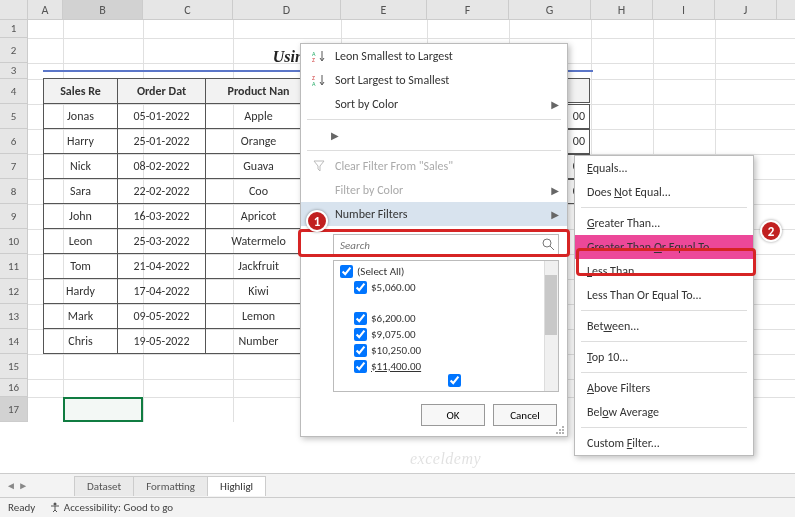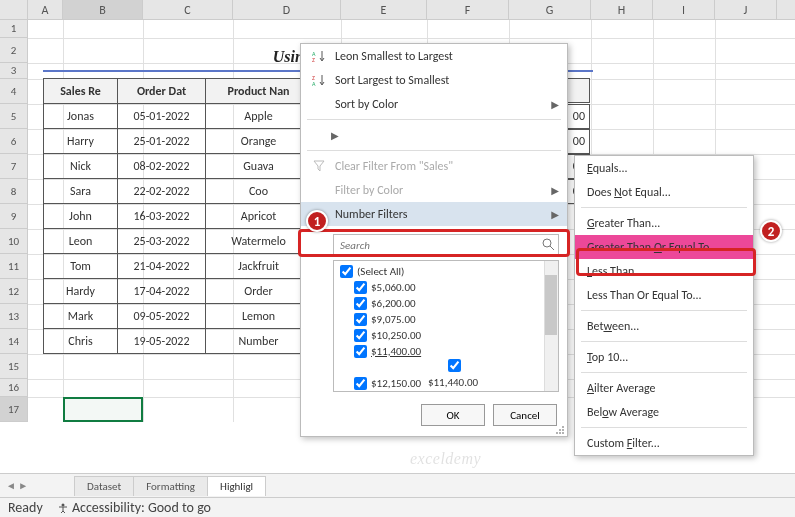--- a/index.html
+++ b/index.html
@@ -73,21 +73,21 @@
 .callout { position: absolute; width: 22px; height: 22px; border-radius: 50%; background: #c12020; color: #fff; font-weight: bold; display: flex; align-items: center; justify-content: center; font-size: 13px; border: 2px solid #fff; box-shadow: 0 0 3px rgba(0,0,0,.4); }
 
 
 .tabbar { position: absolute; left: 0; bottom: 20px; right: 0; height: 24px; background: #f3f3f3; border-top: 1px solid #ccc; display: flex; align-items: center; padding-left: 34px; gap: 0; }
 .tabnav { position: absolute; left: 6px; display: flex; gap: 4px; color: #888; font-size: 10px; }
 .tab { padding: 3px 12px; border: 1px solid #ccc; border-bottom: none; background: #fff; font-size: 11px; margin-right: -1px; }
 .tab.inactive { background: #eaeaea; color: #555; }
 .tab-scroll { width: 40px; }
 
 
-.status { position: absolute; left: 0; bottom: 0; right: 0; height: 20px; background: #f3f3f3; border-top: 1px solid #ccc; display: flex; align-items: center; padding: 0 8px; font-size: 14px; color: #444; gap: 14px; }
+.status { position: absolute; left: 0; bottom: 0; right: 0; height: 20px; background: #f3f3f3; border-top: 1px solid #ccc; display: flex; align-items: center; padding: 0 8px; font-size: 11px; color: #444; gap: 14px; }
 
 
 .watermark { position: absolute; left: 410px; top: 450px; font-family: Georgia, serif; font-style: italic; font-size: 16px; color: rgba(0,0,0,.12); letter-spacing: .5px; }
 
 u.mn { text-decoration: underline; }
 .selcell { position:absolute; border:2px solid #107c41; background:rgba(16,124,65,.05);}
 </style>
 </head>
 <body>
 
@@ -198,21 +198,21 @@
             <td class="c3">Watermelo</td>
           </tr>
           <tr>
             <td class="c1">Tom</td>
             <td class="c2">21-04-2022</td>
             <td class="c3">Jackfruit</td>
           </tr>
           <tr>
             <td class="c1">Hardy</td>
             <td class="c2">17-04-2022</td>
-            <td class="c3">Order</td>
+            <td class="c3">Kiwi</td>
           </tr>
           <tr>
             <td class="c1">Mark</td>
             <td class="c2">09-05-2022</td>
             <td class="c3">Lemon</td>
           </tr>
           <tr>
             <td class="c1">Chris</td>
             <td class="c2">19-05-2022</td>
             <td class="c3">Number</td>
@@ -297,21 +297,21 @@
   <div class="ctx-list">
     <div id="vlist">
         <div class="ctx-list-row" style="padding-left: 0px;">
           <input type="checkbox" checked="" style="">
           <span>(Select All)</span>
         </div>
         <div class="ctx-list-row" style="padding-left: 14px;">
           <input type="checkbox" checked="" style="">
           <span>$5,060.00</span>
         </div>
-        <div class="ctx-list-row" style="padding-left: 14px;">
+        <div class="ctx-list-row" style="padding-left: 14px; margin-top: 15px;">
           <input type="checkbox" checked="" style="">
           <span>$6,200.00</span>
         </div>
         <div class="ctx-list-row" style="padding-left: 14px;">
           <input type="checkbox" checked="" style="">
           <span>$9,075.00</span>
         </div>
         <div class="ctx-list-row" style="padding-left: 14px;">
           <input type="checkbox" checked="" style="">
           <span>$10,250.00</span>
@@ -354,21 +354,21 @@
   <div class="sub-sep"></div>
   <div class="sub-item"><u class="mn">G</u><span>reater Than...</span></div>
   <div class="sub-item hover"><span>Greater Than </span><u class="mn">O</u><span>r Equal To...</span></div>
   <div class="sub-item"><u class="mn">L</u><span>ess Than...</span></div>
   <div class="sub-item">Less Than Or Equal To...</div>
   <div class="sub-sep"></div>
   <div class="sub-item"><span>Bet</span><u class="mn">w</u><span>een...</span></div>
   <div class="sub-sep"></div>
   <div class="sub-item"><u class="mn">T</u><span>op 10...</span></div>
   <div class="sub-sep"></div>
-  <div class="sub-item"><u class="mn">A</u><span>ilter Average</span></div>
+  <div class="sub-item"><u class="mn">A</u><span>bove Filters</span></div>
   <div class="sub-item">Bel<u class="mn">o</u>w Average</div>
   <div class="sub-sep"></div>
   <div class="sub-item">Custom <u class="mn">F</u>ilter...</div>
 </div>
 
 <div class="redbox" style="left:298px; top:229px; width:272px; height:28px"></div>
 <div class="redbox" style="left:576px; top:248px; width:180px; height:28px"></div>
 <div class="callout" style="left:306px; top:210px">1</div>
 <div class="callout" style="left:760px; top:220px">2</div>
 

